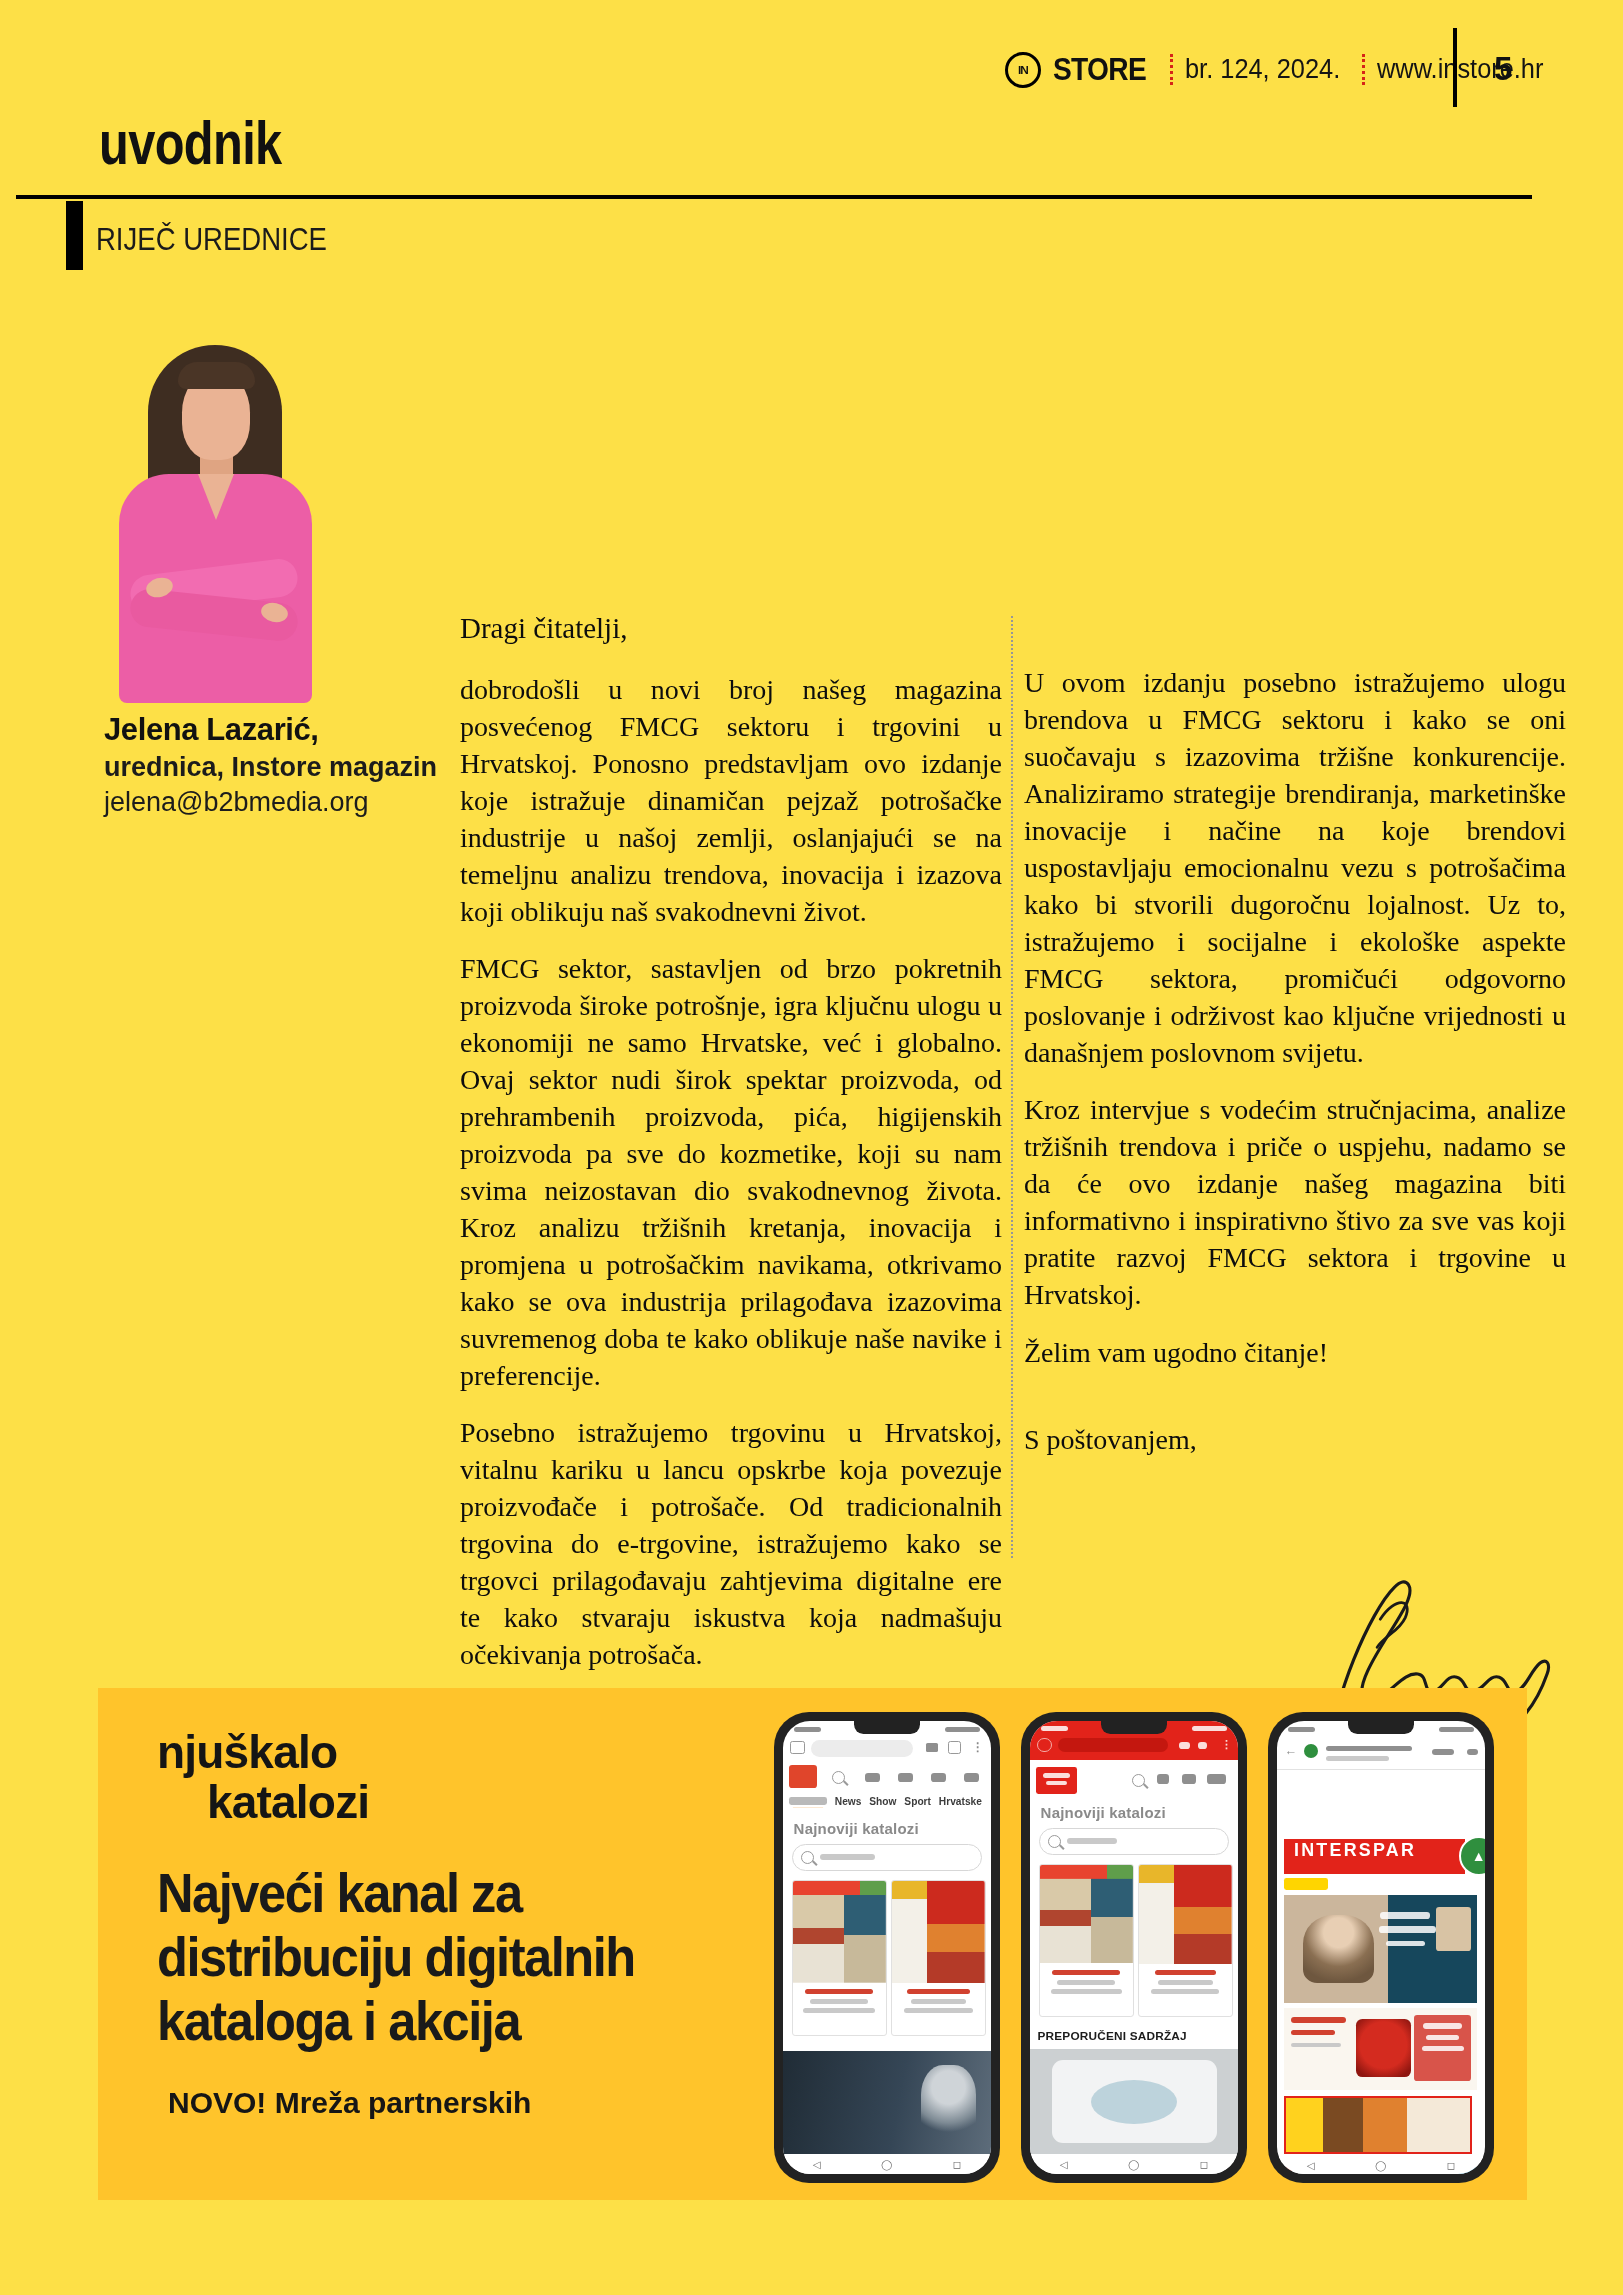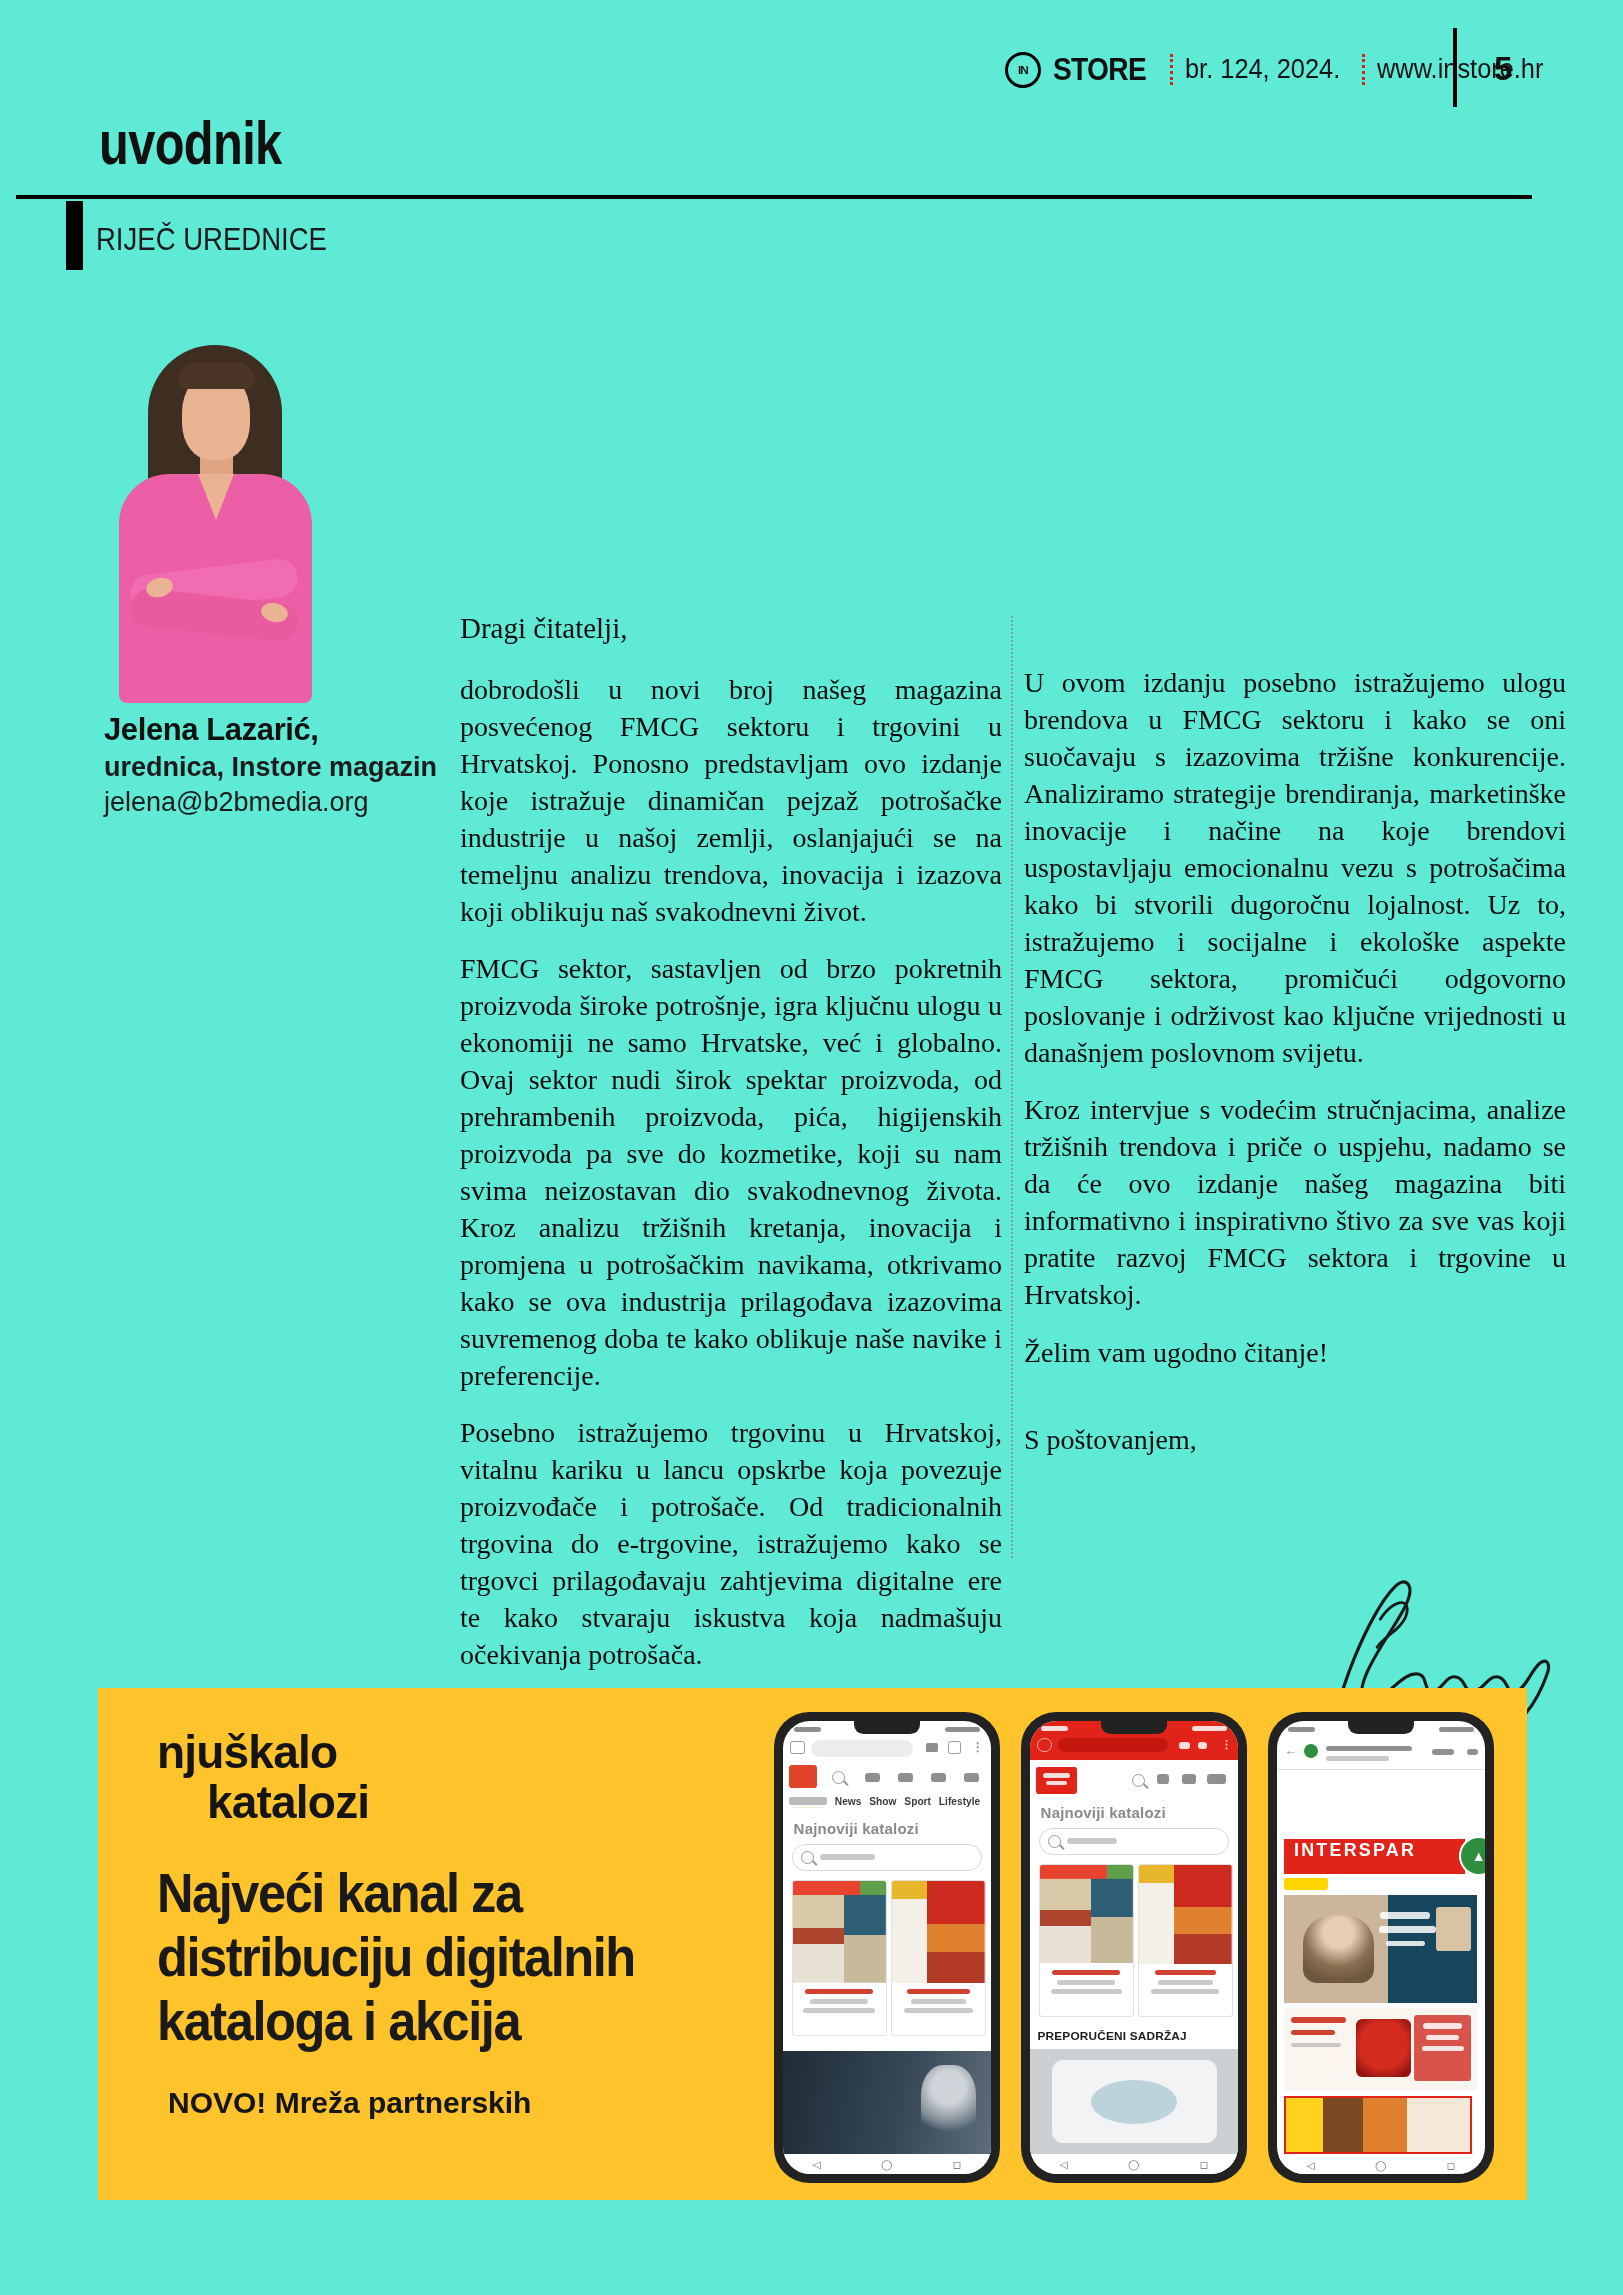--- a/index.html
+++ b/index.html
@@ -1,16 +1,16 @@
 <!DOCTYPE html>
 <html style="font-size:12.6px"><head>
 <meta charset="utf-8">
 <style>
   html,body{margin:0;padding:0;background:#e8e8e8;}
-  .page{position:relative;width:1623px;height:2295px;background:#5eead4;overflow:hidden;
+  .page{position:relative;width:1623px;height:2295px;background:#fde047;overflow:hidden;
         font-family:"Liberation Sans",sans-serif;color:#111;margin:0 auto;}
   .abs{position:absolute;}
   .nowrap{white-space:nowrap;}
 
   
   .masthead{left:1005px;top:46px;height:47px;display:flex;align-items:center;gap:11.8px;}
   .in-logo{width:30px;height:30px;border:3.1px solid #000;border-radius:50%;display:flex;
            align-items:center;justify-content:center;font-weight:800;font-size:11.8px;letter-spacing:-0.8px;}
   .brand{font-size:32px;font-weight:800;letter-spacing:-0.8px;transform:scaleX(.88);transform-origin:left center;}
   .dotsep{height:31px;border-left:3.1px dotted #d62418;}
@@ -206,21 +206,21 @@
       <div class="abs bar d" style="left:82px;top:52px;width:15.7px;height:9.4px;"></div>
       <div class="abs bar d" style="left:115px;top:52px;width:15.7px;height:9.4px;"></div>
       <div class="abs bar d" style="left:148px;top:52px;width:15.7px;height:9.4px;"></div>
       <div class="abs bar d" style="left:181px;top:52px;width:15.7px;height:9.4px;"></div>
 
       <div class="abs tabs" style="left:6.3px;top:75px;">
         <span class="tabhl"></span>
         <span>News</span>
         <span>Show</span>
         <span>Sport</span>
-        <span>Lifestyle</span>
+        <span>Hrvatske</span>
       </div>
 
       <div class="abs phead" style="left:11px;top:99px;">Najnoviji katalozi</div>
       <div class="abs searchbox" style="left:9.4px;top:123px;width:190px;">
         <span class="mag"></span>
         <span class="bar" style="width:55px;"></span>
       </div>
 
       <div class="abs card" style="left:9.4px;top:159px;width:93px;height:154px;">
         <div class="mosA" style="width:100%;height:102px;"></div>

